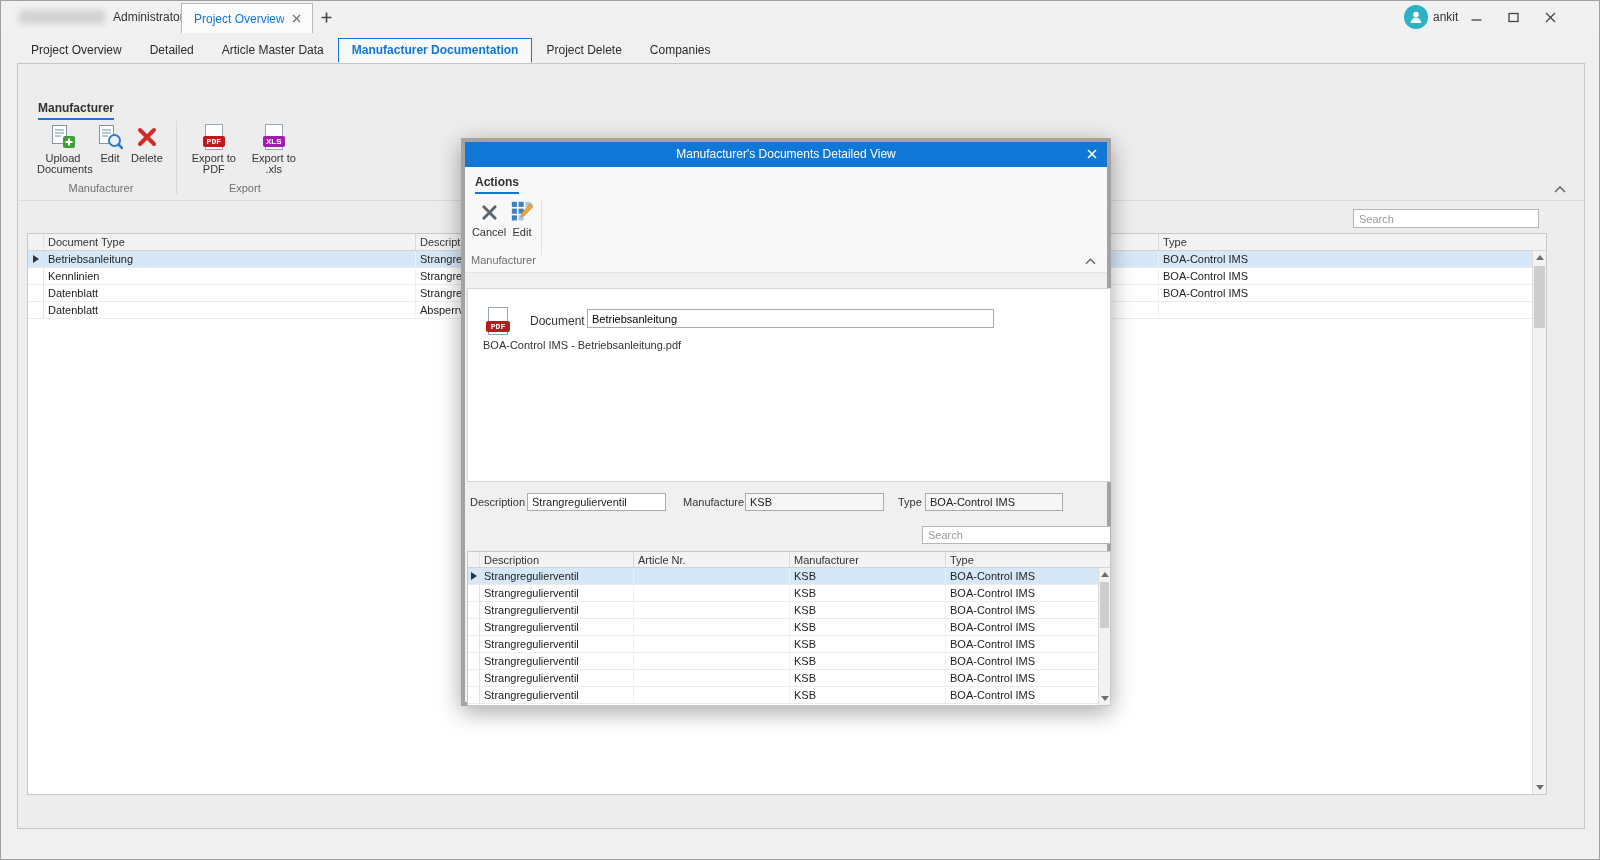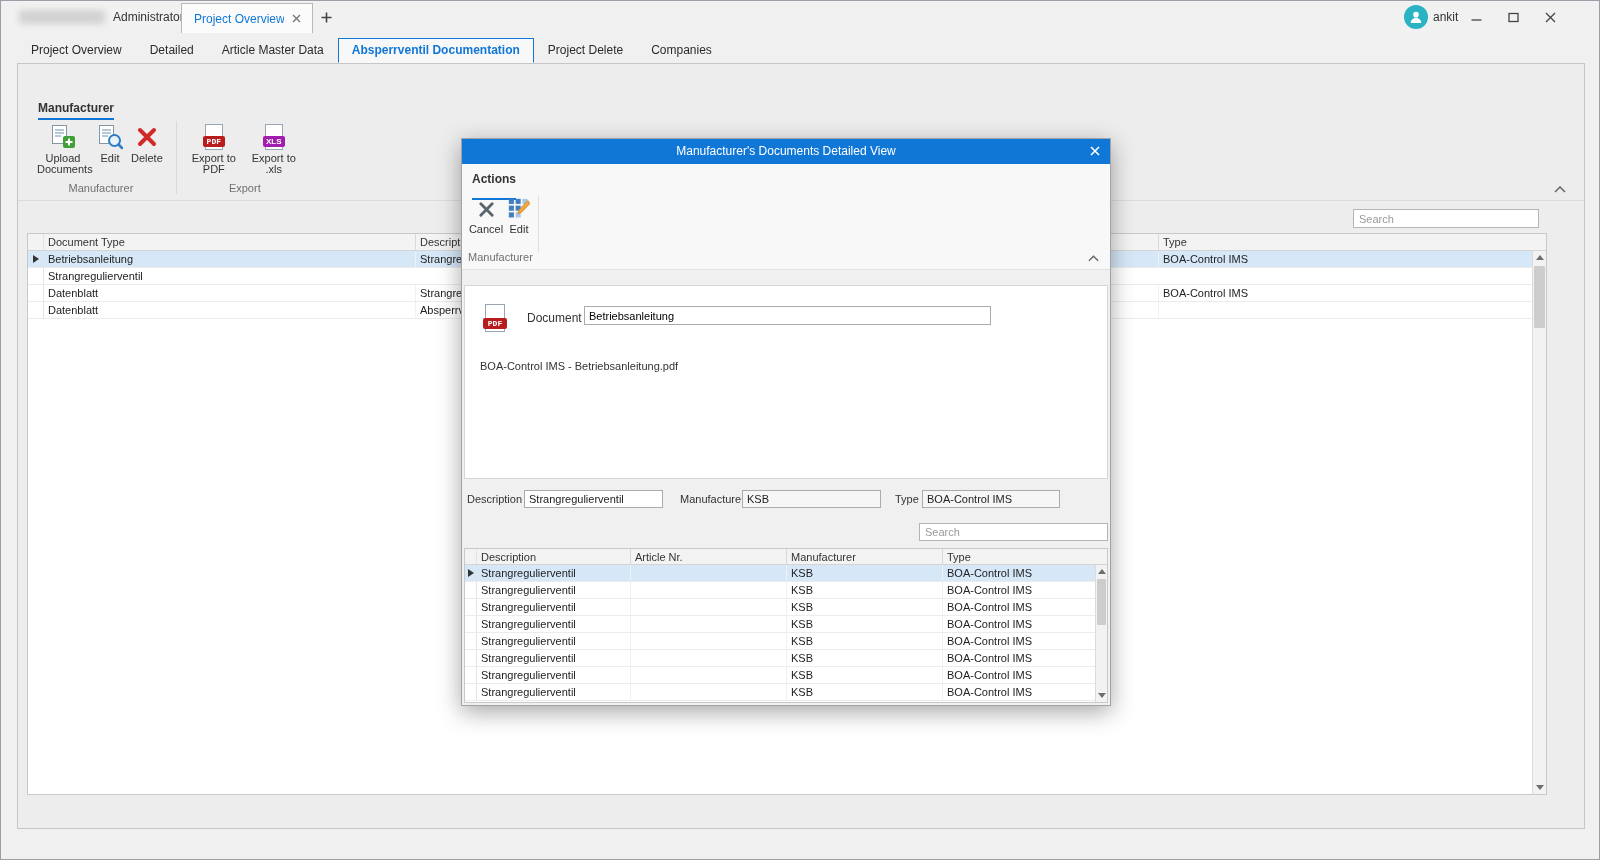--- a/index.html
+++ b/index.html
@@ -63,38 +63,38 @@
   .vscroll { position:absolute; right:0; width:14px; background:#f2f2f2; border-left:1px solid #dcdcdc; }
   .vscroll .sb-arrow { position:absolute; left:0; width:100%; height:13px; display:flex; align-items:center; justify-content:center; }
   .vscroll .sb-up { top:0; } .vscroll .sb-down { bottom:0; }
   .vscroll .sb-thumb { position:absolute; left:1px; right:1px; background:#cdcdcd; border-radius:1px; }
   .arr-up { width:0; height:0; border-left:4px solid transparent; border-right:4px solid transparent; border-bottom:5px solid #6e6e6e; }
   .arr-down { width:0; height:0; border-left:4px solid transparent; border-right:4px solid transparent; border-top:5px solid #6e6e6e; }
   .grid-main .vscroll { top:17px; bottom:0; }
   .grid-main .sb-thumb { top:15px; height:62px; }
 
   
-  .dialog { position:absolute; left:460px; top:137px; width:650px; height:568px; background:#f0f0f0; border:1px solid #a3a3a3; box-shadow:0 6px 22px rgba(0,0,0,0.35); }
+  .dialog { position:absolute; left:460px; top:137px; width:650px; height:568px; background:#f0f0f0; border:4px solid #a3a3a3; box-shadow:0 6px 22px rgba(0,0,0,0.35); }
   .dlg-titlebar { position:absolute; left:0; top:0; width:100%; height:25px; background:#1177d7; color:#fff; text-align:center; line-height:25px; font-size:12px; }
   .dlg-close { position:absolute; right:4px; top:2px; width:22px; height:20px; display:flex; align-items:center; justify-content:center; }
   .dlg-ribbon { position:absolute; left:0; top:25px; width:100%; height:106px; background:#f8f8f8; border-bottom:1px solid #e3e3e3; }
-  .dlg-actions-label { position:absolute; left:10px; top:8px; font-weight:bold; color:#333; padding-bottom:12px; border-bottom:2px solid #1177d7; }
+  .dlg-actions-label { position:absolute; left:10px; top:8px; font-weight:bold; color:#333; padding-bottom:3px; border-bottom:2px solid #1177d7; }
   .dlg-btn { position:absolute; top:34px; display:flex; flex-direction:column; align-items:center; cursor:default; }
   .dlg-btn .ricon { height:22px; display:flex; align-items:center; justify-content:center; }
   .dlg-btn .rlabel { font-size:11px; color:#333; margin-top:3px; }
   .dlg-btn-cancel { left:6px; width:36px; }
   .dlg-btn-edit { left:42px; width:30px; }
   .dlg-ribbon-sep { position:absolute; left:76px; top:32px; height:56px; border-left:1px solid #e0e0e0; }
   .dlg-group-caption { position:absolute; left:6px; top:87px; font-size:11px; color:#707070; }
   .dlg-collapse { position:absolute; right:10px; top:88px; width:14px; height:12px; display:flex; align-items:center; justify-content:center; }
 
   .doc-panel { position:absolute; left:2px; top:146px; width:644px; height:194px; background:#fff; border:1px solid #d6d6d6; }
   .doc-panel .doc-type-label { position:absolute; left:62px; top:25px; color:#333; }
   .doc-panel .doc-type-input { position:absolute; left:119px; top:20px; width:407px; height:19px; border:1px solid #ababab; font-size:11px; padding:0 4px; background:#fff; font-family:"Liberation Sans",sans-serif; }
-  .doc-panel .file-name { position:absolute; left:15px; top:50px; font-size:11px; color:#333;margin-top:24px; }
+  .doc-panel .file-name { position:absolute; left:15px; top:50px; font-size:11px; color:#333; }
   .docicon { position:relative; width:22px; height:26px; }
   .docicon.lg { position:absolute; left:18px; top:18px; width:24px; height:28px; }
   .docsheet { position:absolute; left:2px; right:2px; top:0; bottom:0; background:#fff; border:1px solid #98a6b3; }
   .docbadge { position:absolute; left:0; right:0; bottom:3px; height:11px; font-size:8px; font-weight:bold; color:#fff; text-align:center; line-height:11px; border-radius:2px; }
   .badge-pdf { background:#b91c1c;font-family:Liberation Mono, monospace; } .badge-xls { background:#a21caf; }
 
   .dlg-fields { position:absolute; left:0; top:351px; width:100%; height:20px; }
   .fld-label { position:absolute; top:3px; font-size:11px; color:#333; white-space:nowrap; }
   .fld-input { position:absolute; top:0; height:18px; border:1px solid #ababab; font-size:11px; padding:0 4px; font-family:"Liberation Sans",sans-serif; color:#222; }
   .fld-desc-label { left:5px; } .fld-desc-input { left:62px; width:139px; background:#fff; }
@@ -158,21 +158,21 @@
       <svg width="11" height="11" viewBox="0 0 11 11">
           <path d="M1 1 L10 10 M10 1 L1 10" stroke="#444" stroke-width="1.3"></path>
         </svg>
     </div>
   </div>
 
   <div class="tabstrip">
     <div class="navtab">Project Overview</div>
     <div class="navtab">Detailed</div>
     <div class="navtab">Article Master Data</div>
-    <div class="navtab active">Absperrventil Documentation</div>
+    <div class="navtab active">Manufacturer Documentation</div>
     <div class="navtab">Project Delete</div>
     <div class="navtab">Companies</div>
   </div>
 
   <div class="main-panel">
 
     <div class="ribbon-tab-label">Manufacturer</div>
 
     <div class="ribbon-groups">
       <div class="rgroup first">
@@ -256,20 +256,21 @@
           <div class="grid-row selected">
             <div class="gcell indcell mg-ind">
               <span class="tri-right"></span>
             </div>
             <div class="gcell mg-c0">Betriebsanleitung</div>
             <div class="gcell mg-c1">Strangregulierventil</div>
             <div class="gcell mg-c2">BOA-Control IMS</div>
           </div>
           <div class="grid-row">
             <div class="gcell indcell mg-ind"></div>
+            <div class="gcell mg-c0">Kennlinien</div>
             <div class="gcell mg-c1">Strangregulierventil</div>
             <div class="gcell mg-c2">BOA-Control IMS</div>
           </div>
           <div class="grid-row">
             <div class="gcell indcell mg-ind"></div>
             <div class="gcell mg-c0">Datenblatt</div>
             <div class="gcell mg-c1">Strangregulierventil</div>
             <div class="gcell mg-c2">BOA-Control IMS</div>
           </div>
           <div class="grid-row">

